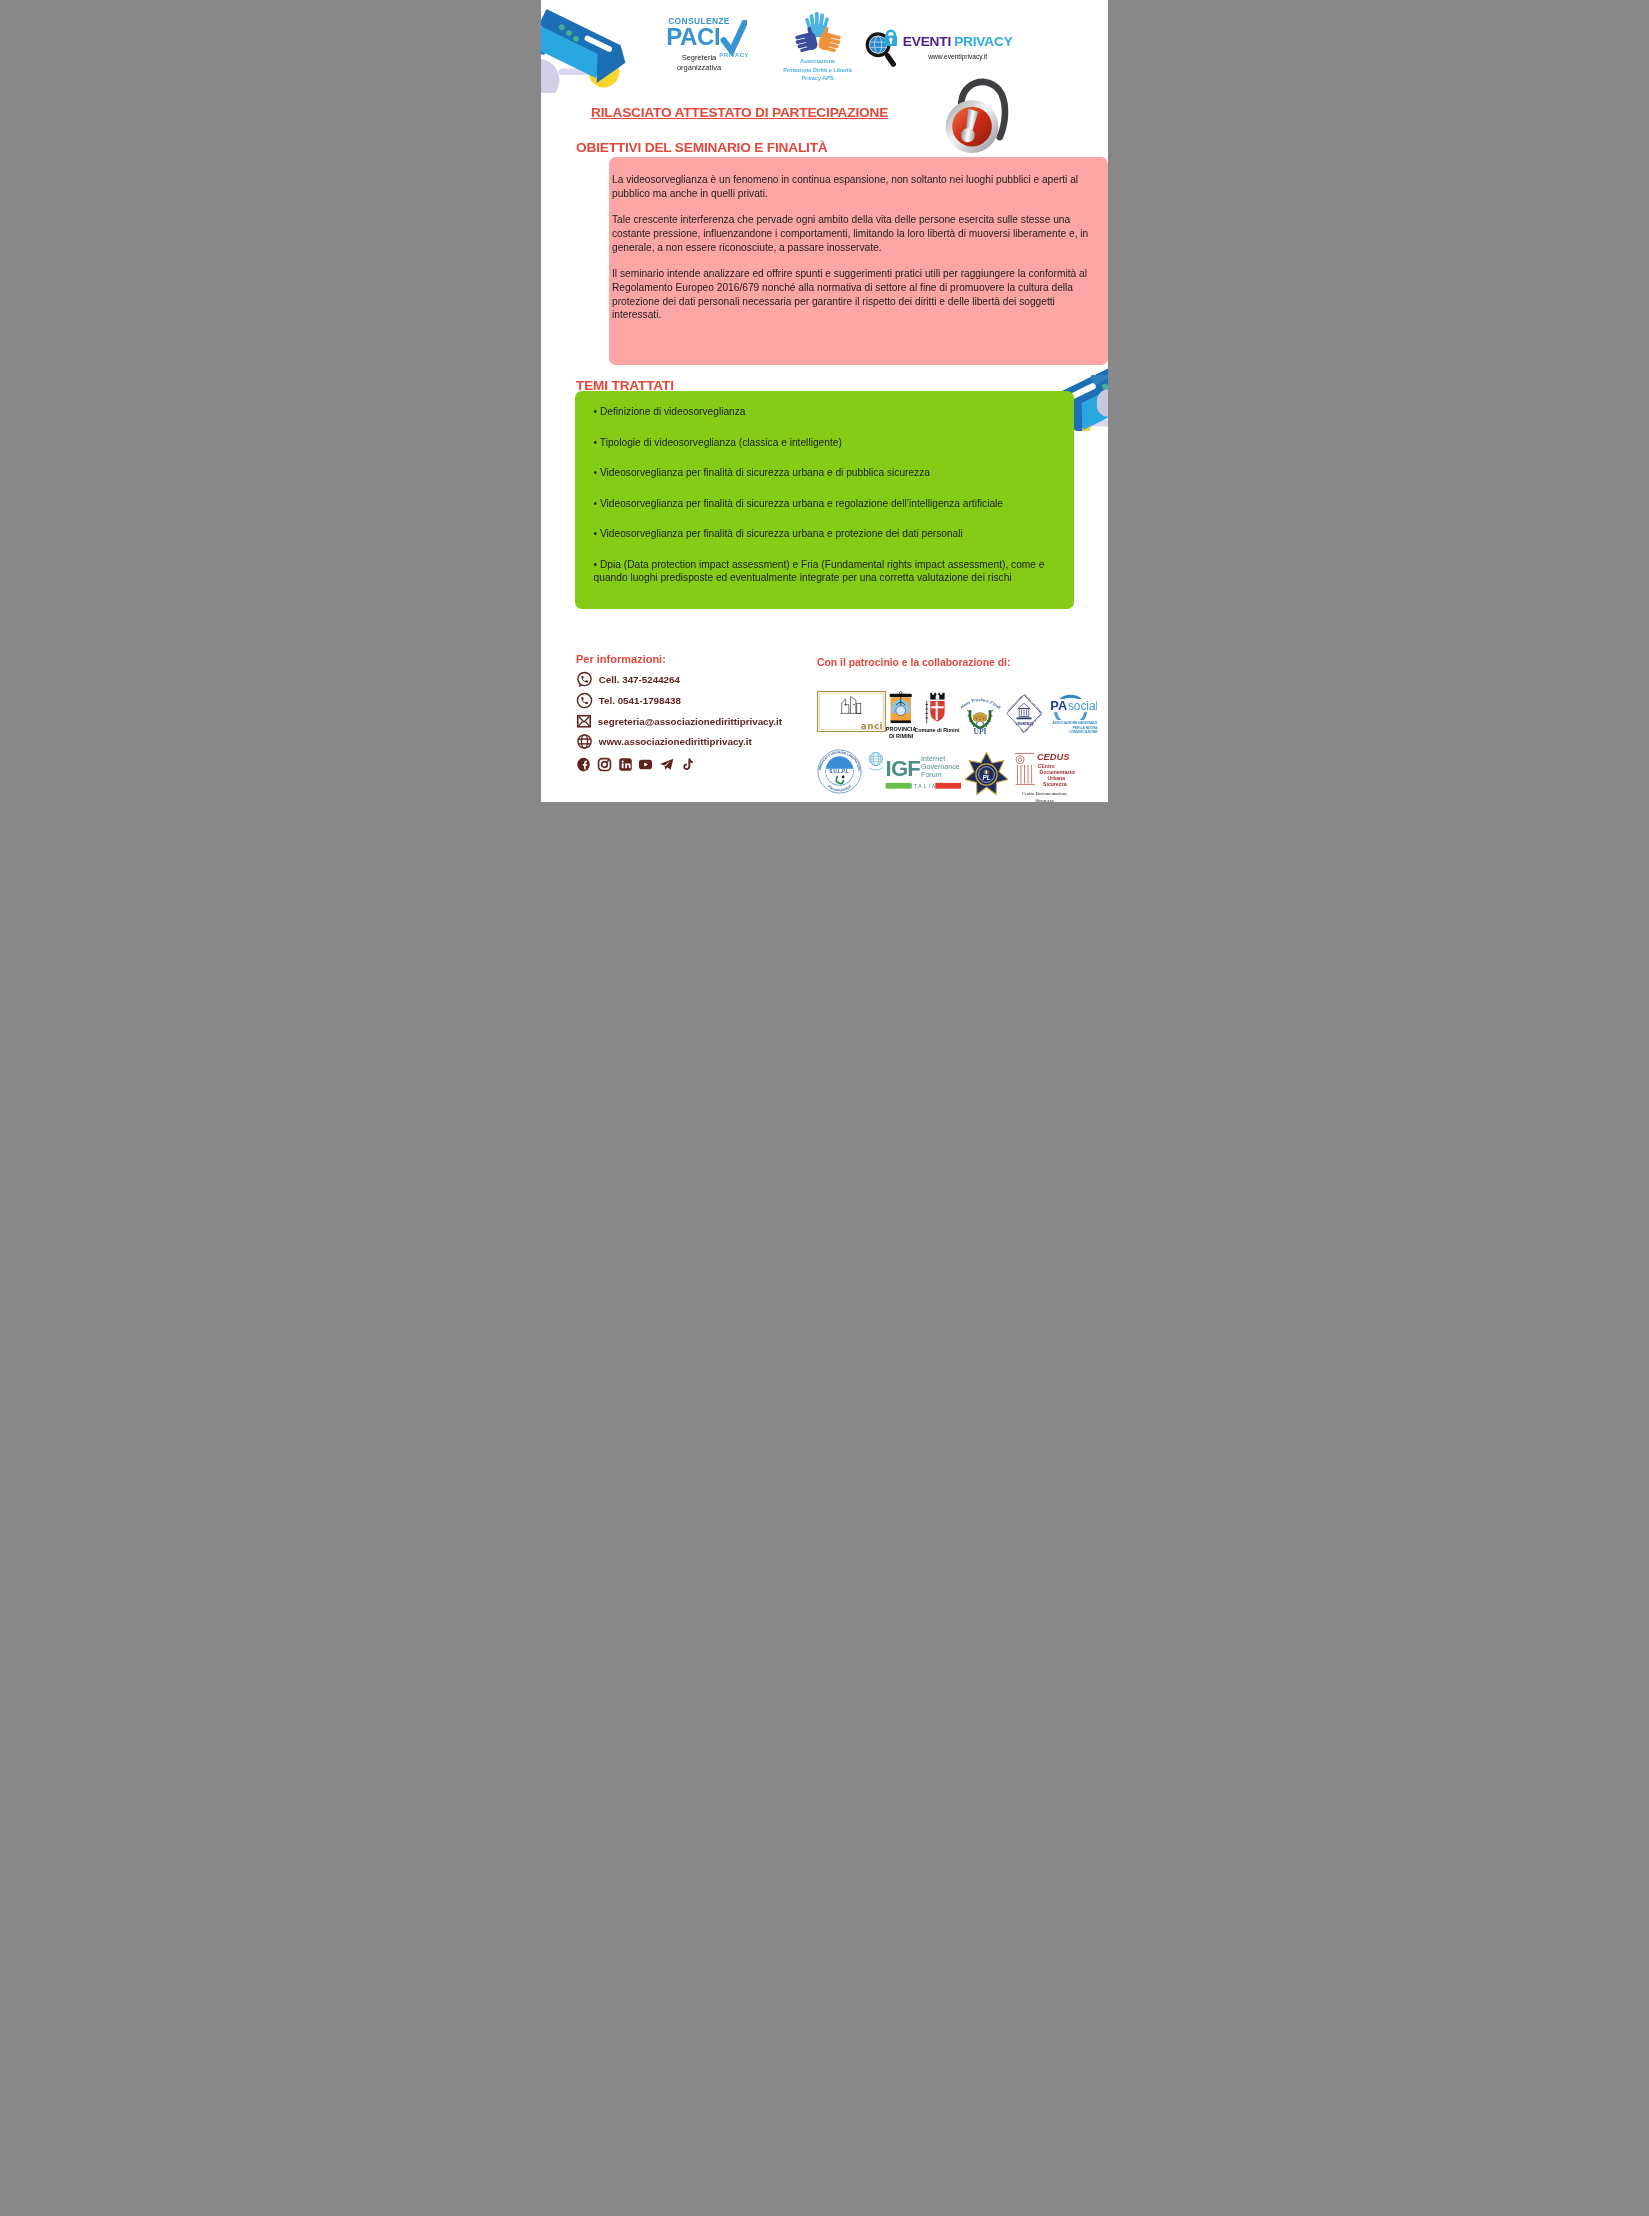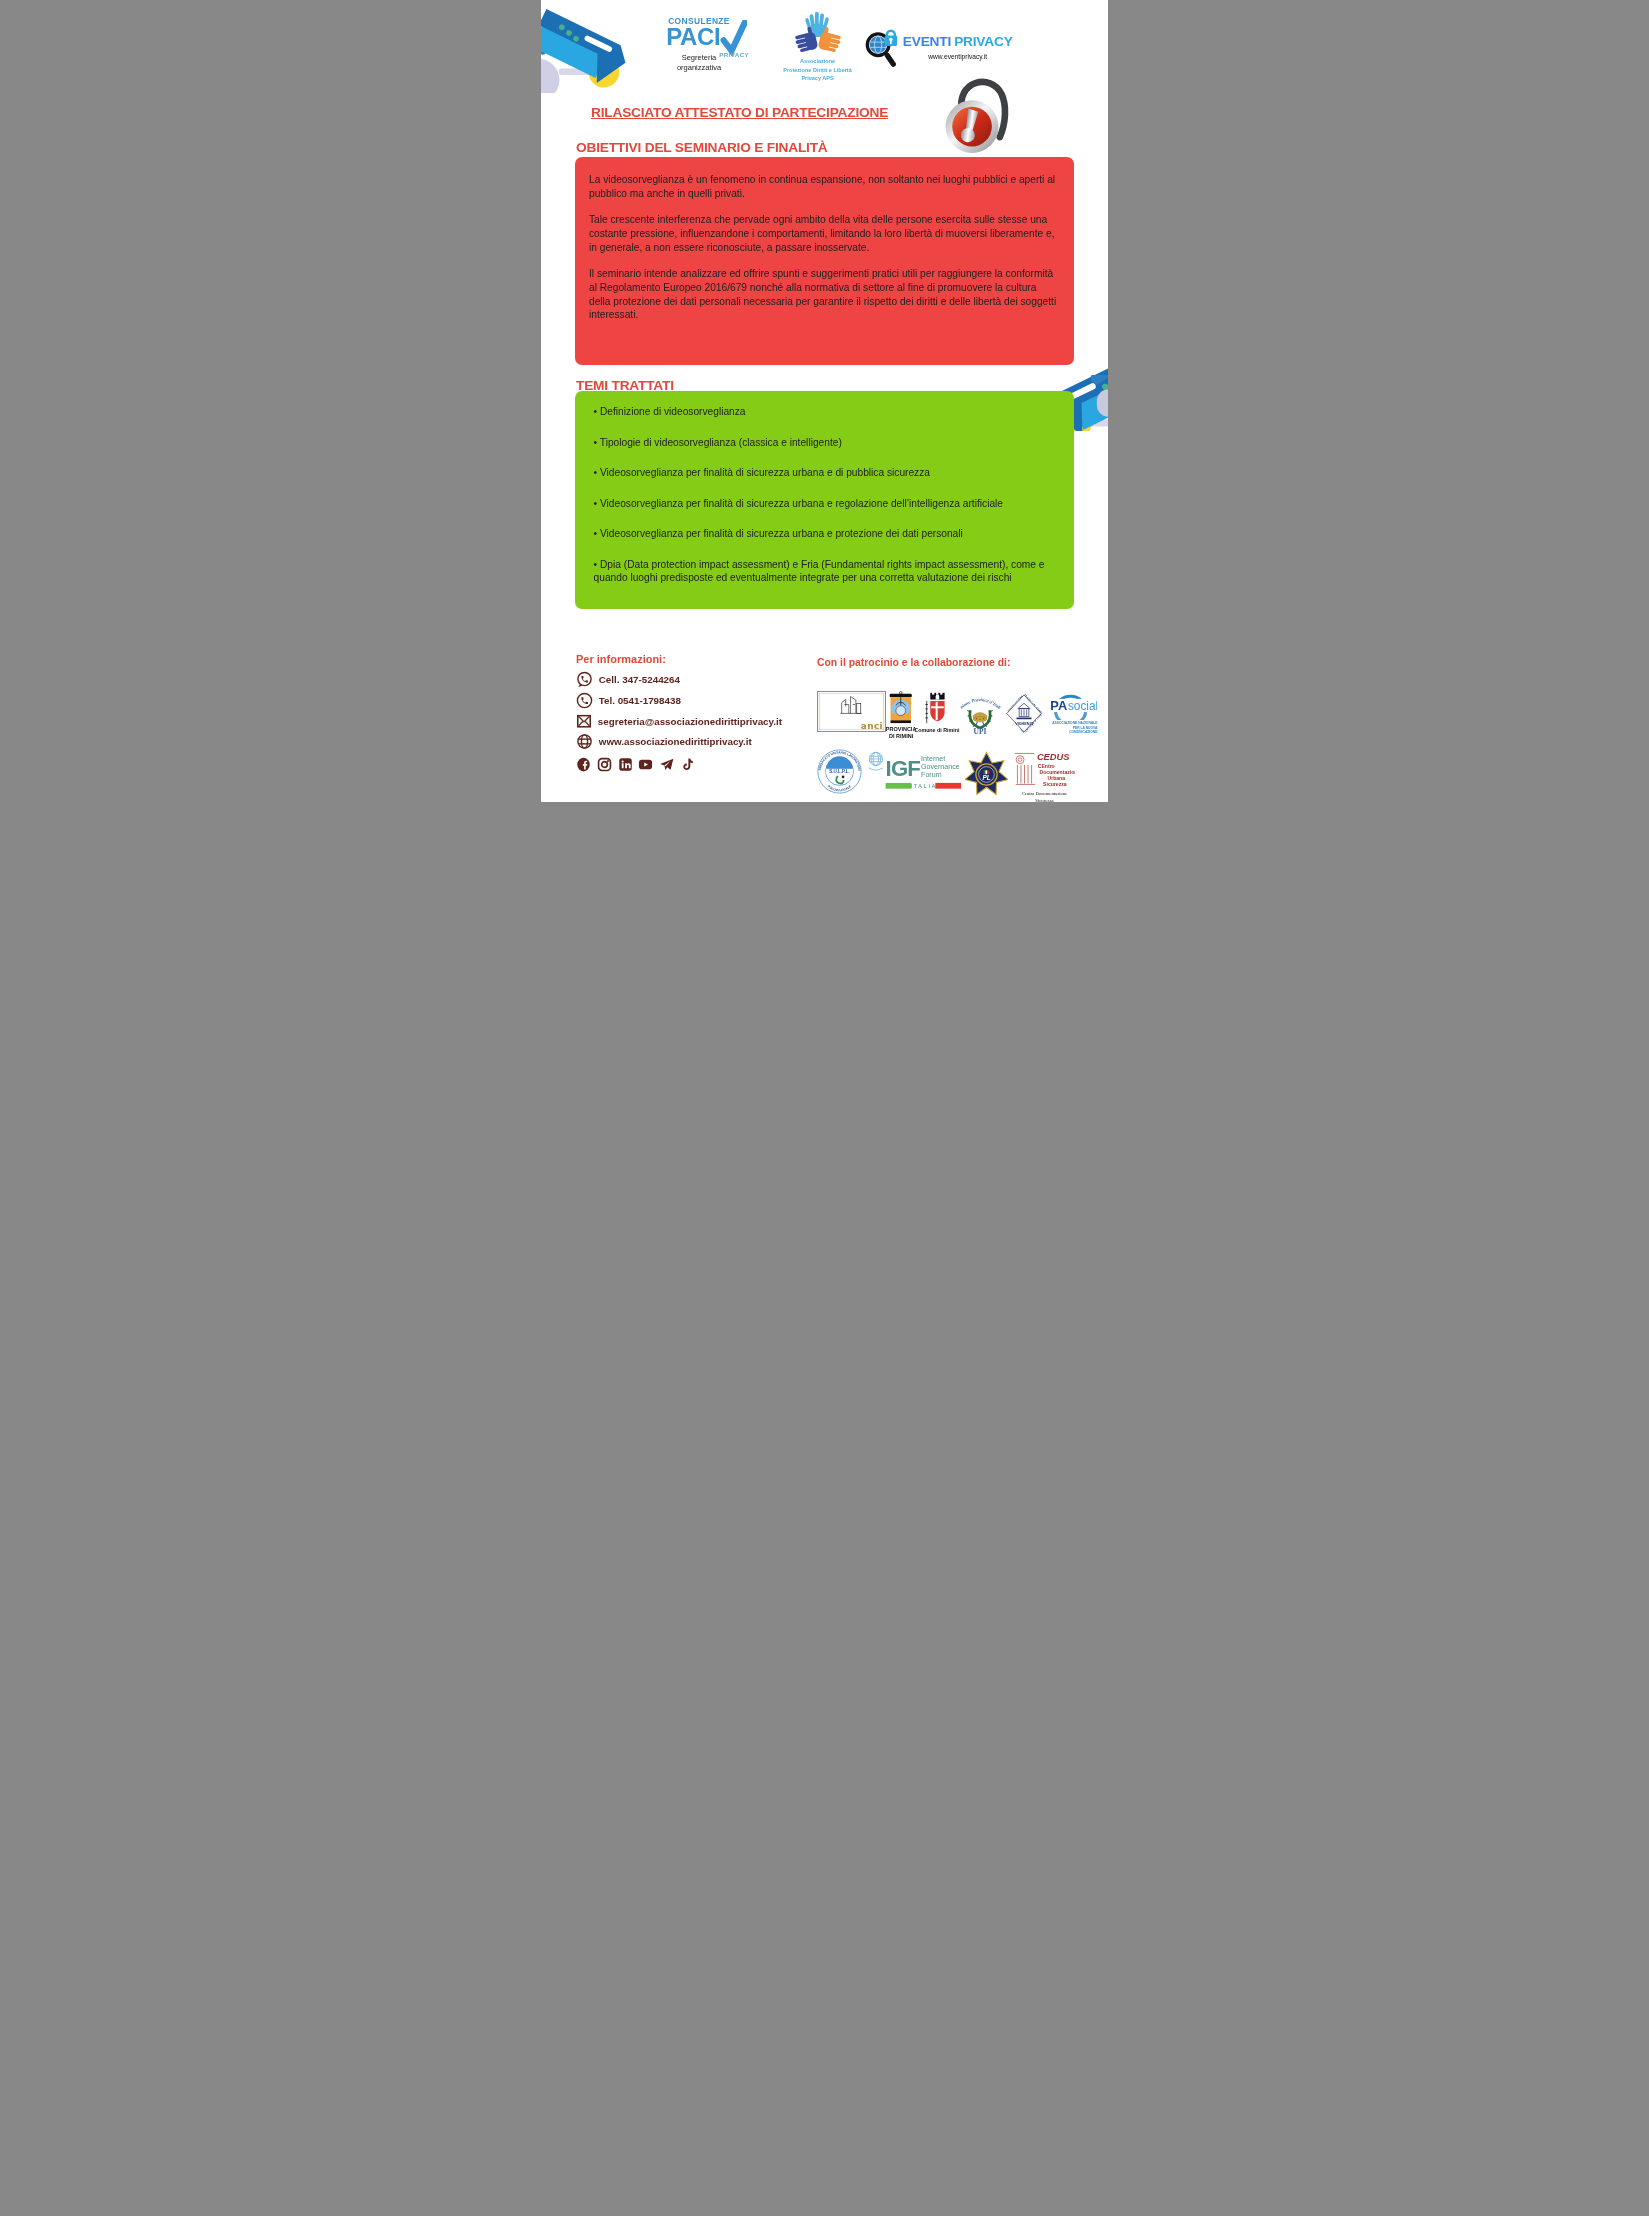--- a/index.html
+++ b/index.html
@@ -12,27 +12,27 @@
   .paci-word{font-size:24px;font-weight:800;color:#3793d4;line-height:.95;letter-spacing:-0.4px;margin-left:-11.5px;}
   .paci-check{position:absolute;right:2.7px;top:3.5px;}
   .paci-privacy{position:absolute;right:0.9px;top:35px;font-size:6.2px;font-weight:bold;color:#56aede;letter-spacing:0.4px;}
   .paci-caption{margin-top:4.4px;font-size:7.5px;color:#1c1c1c;line-height:1.3;}
   .aps{left:239px;top:10.6px;width:75px;text-align:center;}
   .aps-caption{margin-top:2.7px;font-size:5.5px;font-weight:bold;color:#4aafe0;line-height:1.55;}
   .eventi{left:324px;top:22px;width:164px;}
   .eventi-row{display:flex;align-items:flex-start;}
   .eventi-text{margin-left:1.8px;padding-top:12.4px;text-align:center;}
   .eventi-title{font-size:13.7px;font-weight:800;letter-spacing:-0.2px;white-space:nowrap;}
-  .eventi-title .w1{color:#3b82f6;} .eventi-title .w2{color:#29abe2;margin-left:3.1px;}
+  .eventi-title .w1{color:#4c1d95;} .eventi-title .w2{color:#29abe2;margin-left:3.1px;}
   .eventi-url{font-size:6.6px;color:#121212;margin-top:3.5px;}
   
   .red-h{font-weight:800;color:#e2493a;font-size:13.7px;letter-spacing:-0.2px;white-space:nowrap;}
   
   .box{left:34px;width:499px;border-radius:7px;box-sizing:border-box;color:#212121;}
-  .box1{top:157px;min-height:208px;background:#ef4444;padding:16px 14px;}
+  .box1{top:157px;min-height:208px;background:#fca5a5;padding:16px 3px;margin-left:34px;}
   .box2{top:391px;min-height:218px;background:#84cc16;padding:14px 18.6px 2.7px;}
   .box p{margin:0 0 13.3px;font-size:10.2px;line-height:1.33;}
   .box2 p{margin:0 0 17px;}
   
   .info{left:35px;top:653px;width:228px;}
   .info-title{font-size:11px;font-weight:800;color:#e2493a;margin-bottom:6.2px;}
   .c-row{display:flex;align-items:center;margin-bottom:4px;}
   .c-row svg{flex:0 0 auto;}
   .c-text{margin-left:5.8px;font-size:9.8px;font-weight:bold;color:#5f241e;}
   .social{display:flex;gap:5.8px;margin-top:7px;}

